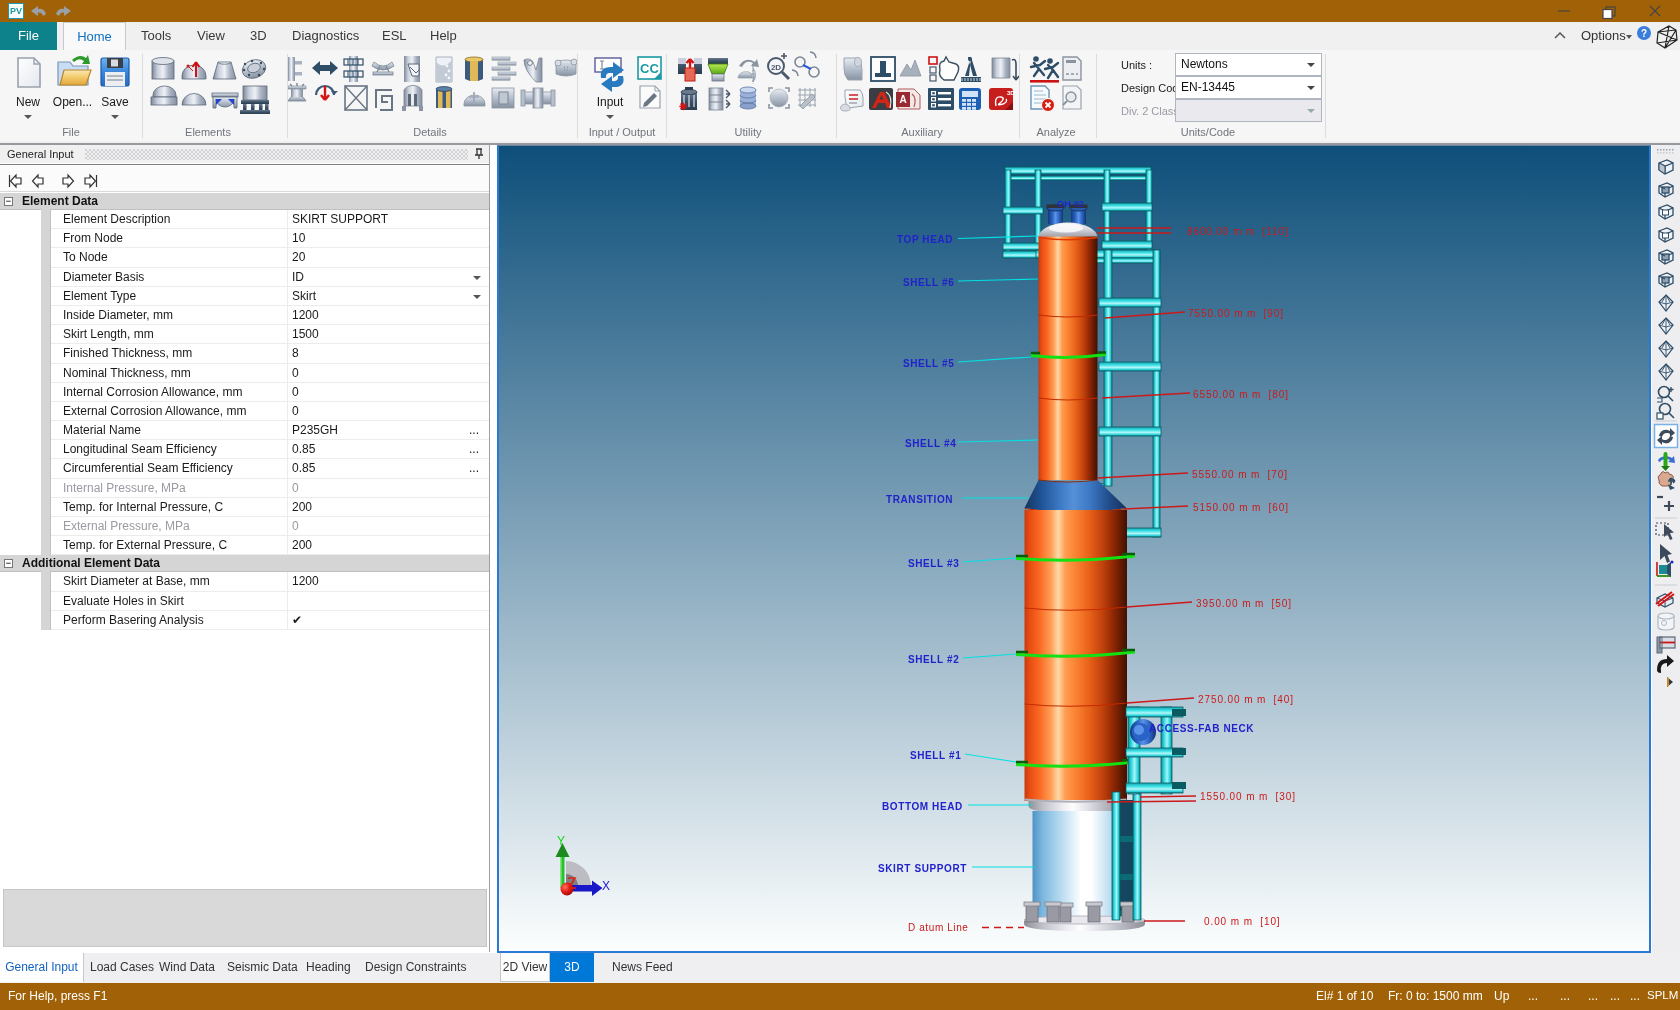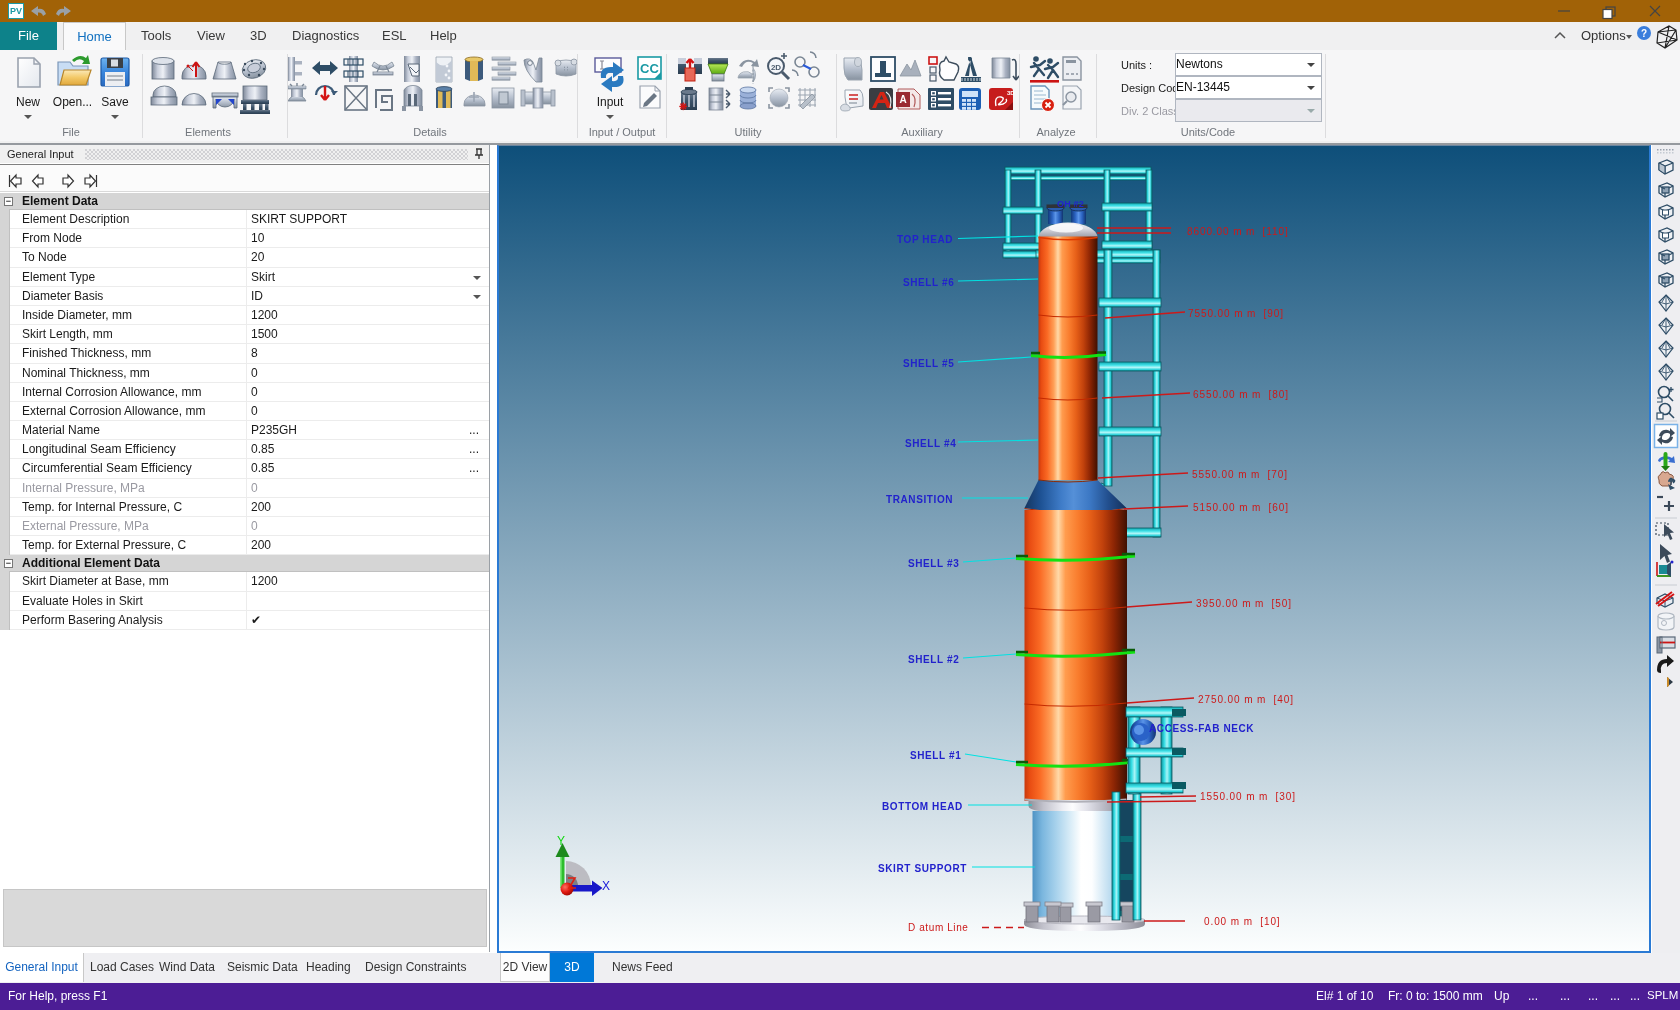--- a/index.html
+++ b/index.html
@@ -17,51 +17,51 @@
 .mtab { top:0; height:28px; font-size:13px; color:#383838; line-height:28px; }
 
 #ribbon { left:0; top:50px; width:1680px; height:91px; background:#f6f6f7; }
 #ribbonline { left:0; top:141px; width:1680px; height:2px; background:#f0f0f0; }
 #ribbonline2 { left:0; top:143px; width:1680px; height:2px; background:#95999e; }
 .rsep { top:4px; width:1px; height:84px; background:#dcdcde; position:absolute; }
 .rlabel { top:76px; font-size:11px; color:#70757c; position:absolute; text-align:center; }
 .rbtnlabel { font-size:12px; color:#1a1a1a; position:absolute; text-align:center; }
 .dropdn { position:absolute; width:0; height:0; border-left:4px solid transparent; border-right:4px solid transparent; border-top:4px solid #555; }
 
-.ucombo { position:absolute; left:1175px; width:147px; height:23px; background:#fff; border:1px solid #b0b6c0; font-size:12px; color:#111; line-height:21px; }
+.ucombo { position:absolute; left:1175px; width:147px; height:23px; background:#fff; border:1px solid #b0b6c0; font-size:12px; color:#111; line-height:21px; padding-left:5px; }
 .ulabel { position:absolute; left:1100px; font-size:11px; color:#1a1a1a;margin-left:21px; }
 .carrow { position:absolute; right:6px; top:9px; width:0; height:0; border-left:4px solid transparent; border-right:4px solid transparent; border-top:4px solid #444; }
 
 #leftpanel { left:0; top:145px; width:490px; height:807px; background:#fff; border-right:1px solid #9aa0a6; }
 #lphead { left:0; top:0; width:489px; height:18px; background:#f0f0f0; font-size:11px; color:#222; }
 #lptool { left:0; top:19px; width:489px; height:28px; background:#fbfbfb; border-top:1px solid #808080; border-bottom:1px solid #d9d9d9;}
 #grid { left:0; top:48px; width:489px; }
 .gh { position:relative; height:17px; background:#d5d5d5; border-bottom:1px solid #c0c0c0; font-size:12px; font-weight:bold; color:#111; line-height:17px; padding-left:22px; }
 .gh .minus { position:absolute; left:4px; top:4px; width:9px; height:9px; border:1px solid #777; background:#fff; font-size:9px; line-height:7px; text-align:center; color:#333; }
-.gr { position:relative; height:19.2px; border-bottom:1px solid #ececec; font-size:12px; color:#1a1a1a; }
+.gr { position:relative; height:19.2px; border-bottom:1px solid #ececec; font-size:12px; color:#1a1a1a;margin-left:41px; }
 .gr .gut { position:absolute; left:0; top:-1px; width:10px; height:20.2px; background:#d5d5d5; border-right:1px solid #c0c0c0; }
 .gr .lab { position:absolute; left:22px; top:2px; width:222px; white-space:nowrap; overflow:hidden; }
 .gr .val { position:absolute; left:251px; top:2px; white-space:nowrap; }
 .gr .vline { position:absolute; left:246px; top:0; width:1px; height:19.2px; background:#ececec; }
 .gr.grey .lab, .gr.grey .val { color:#9a9aa2; }
 .gr .dd { position:absolute; right:8px; top:8px; width:0; height:0; border-left:4px solid transparent; border-right:4px solid transparent; border-top:4px solid #555; }
 .gr .dots { position:absolute; right:10px; top:2px; color:#1a1a1a; }
 #lpgrey { left:3px; top:744px; width:484px; height:58px; background:#d9d9d9; border:1px solid #c6c6c6; }
 
 #viewport { left:497px; top:145px; width:1154px; height:808px; border:2px solid #2a7ad4; border-top:1px solid #6b86a0; background:linear-gradient(180deg,#0E4F7A 0%,#FCFEFE 100%); }
 
 #rightstrip { left:1652px; top:145px; width:28px; height:808px; background:#eeeef1; }
 
 #tabstrip { left:0; top:953px; width:1680px; height:30px; background:#efeff2; }
 .btab { position:absolute; top:0; height:29px; font-size:12px; color:#333; line-height:29px; }
 #tabGI { left:0; width:84px; background:#fff; border-right:1px solid #c8c8c8; color:#1464c0; text-align:center; }
 #tab2D { left:500px; width:50px; background:#fdfdfd; border:1px solid #c8c8c8; border-top:none; text-align:center; }
 #tab3D { left:550px; width:44px; background:#0078d7; color:#fff; text-align:center; }
 
-#statusbar { left:0; top:983px; width:1680px; height:27px; background:#4c1d95; color:#fff; font-size:12px; }
+#statusbar { left:0; top:983px; width:1680px; height:27px; background:#a16207; color:#fff; font-size:12px; }
 .sbtext { position:absolute; top:6px; }
 </style>
 </head>
 <body>
 <div id="titlebar" class="abs">
   <div id="pvlogo" class="abs">PV</div>
   <svg class="abs" style="left:30px;top:4px" width="46" height="15" viewBox="0 0 46 15">
     <path d="M16 10 Q14 4 8 5 L8 2 L1 7 L8 12 L8 8.5 Q12 8 13 12 Z" fill="#9aa0a6"></path>
     <path d="M26 10 Q28 4 34 5 L34 2 L41 7 L34 12 L34 8.5 Q30 8 29 12 Z" fill="#9aa0a6"></path>
   </svg>
@@ -438,29 +438,29 @@
       </div>
 <div class="gr">
         <div class="gut"></div>
         <div class="vline"></div>
         <div class="lab">To Node</div>
         <div class="val">20</div>
       </div>
 <div class="gr">
         <div class="gut"></div>
         <div class="vline"></div>
+        <div class="lab">Diameter Basis</div>
+        <div class="val">ID</div>
+        <div class="dd"></div>
+      </div>
+<div class="gr">
+        <div class="gut"></div>
+        <div class="vline"></div>
         <div class="lab">Element Type</div>
         <div class="val">Skirt</div>
-        <div class="dd"></div>
-      </div>
-<div class="gr">
-        <div class="gut"></div>
-        <div class="vline"></div>
-        <div class="lab">Diameter Basis</div>
-        <div class="val">ID</div>
         <div class="dd"></div>
       </div>
 <div class="gr">
         <div class="gut"></div>
         <div class="vline"></div>
         <div class="lab">Inside Diameter, mm</div>
         <div class="val">1200</div>
       </div>
 <div class="gr">
         <div class="gut"></div>

